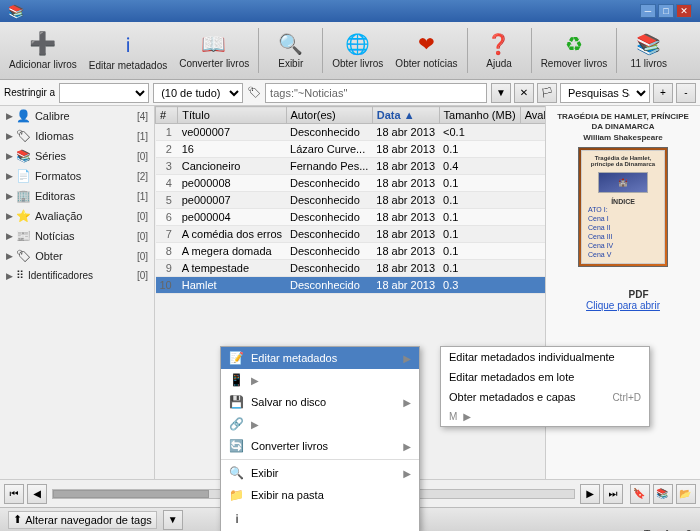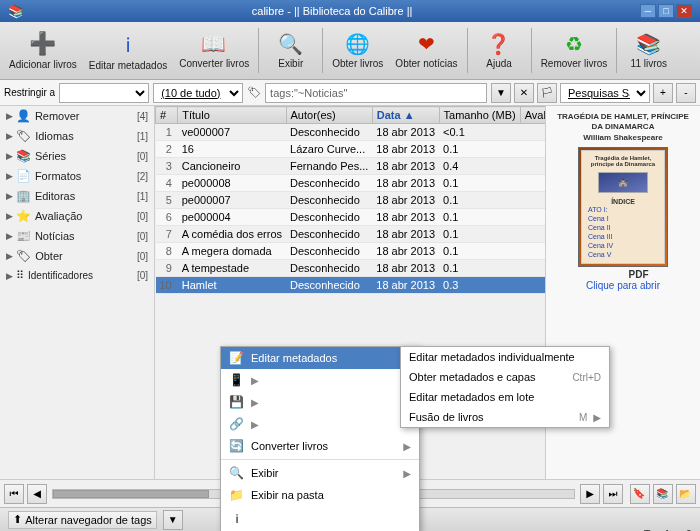--- a/index.html
+++ b/index.html
@@ -81,21 +81,20 @@
       padding: 3px 4px;
       gap: 4px;
       height: 26px;
     }
     .search-bar select, .search-bar input {
       height: 20px;
       border: 1px solid #aaa;
       background: white;
       font-size: 11px;
       padding: 0 3px;
-      text-decoration: underline;
     }
     .search-bar select { width: 90px; }
     .tag-box {
       background: white;
       border: 1px solid #aaa;
       height: 20px;
       display: flex;
       align-items: center;
       padding: 0 4px;
       font-size: 11px;
@@ -235,31 +234,32 @@
       height: 50px;
       background: linear-gradient(135deg, #2244aa, #4466cc);
       border: 1px solid #aaa;
     }
     .toc-entries {
       font-size: 8px;
       color: #2255cc;
       line-height: 1.4;
     }
     .pdf-section {
-      margin-top: 2px;
+      margin-top: 22px;
       font-size: 10px;
       color: #333;
       font-weight: bold;
       text-align: center;
       padding-left: 31px;
     }
     .pdf-link {
       color: #2255cc;
       font-size: 10px;
       cursor: pointer;
+      text-decoration: underline;
       text-align: center;
     }
 
     
     .context-menu {
       position: absolute;
       left: 220px;
       top: 240px;
       background: white;
       border: 1px solid #aaa;
@@ -279,21 +279,21 @@
     .ctx-item.active { background: #4a7fc1; color: white; }
     .ctx-icon { font-size: 12px; width: 16px; text-align: center; }
     .ctx-label { flex: 1; }
     .ctx-arrow { font-size: 10px; color: #888; }
     .ctx-shortcut { color: #888; font-size: 10px; }
     .ctx-sep { height: 1px; background: #ddd; margin: 2px 0; }
 
     
     .submenu {
       position: absolute;
-      left: 400px;
+      left: 440px;
       top: 240px;
       background: white;
       border: 1px solid #aaa;
       box-shadow: 2px 2px 6px rgba(0,0,0,0.3);
       z-index: 101;
       min-width: 210px;
       font-size: 11px;
     }
 
     
@@ -359,21 +359,20 @@
       background: linear-gradient(to bottom, #f5f5f5, #e0e0e0);
       height: 18px;
     }
     .status-tasks { color: #333; margin-left: auto; margin-top: 28px; }
   </style>
 </head>
 <body>
 
 <div class="title-bar">
   <span style="font-size:13px;">📚</span>
-  <span class="title-bar-title">calibre - || Biblioteca do Calibre ||</span>
   <div class="title-bar-controls">
     <div class="title-btn">─</div>
     <div class="title-btn">□</div>
     <div class="title-btn close">✕</div>
   </div>
 </div>
 
 <div class="toolbar">
   <div class="toolbar-btn">
     <div class="toolbar-icon" style="color:#cc2200;">➕</div>
@@ -437,21 +436,21 @@
     <div class="small-btn">-</div>
   </div>
 </div>
 
 <div class="main" style="position:relative;">
 
   <div class="sidebar">
     <div class="sidebar-item">
       <span class="sidebar-arrow">▶</span>
       <span class="sidebar-icon">👤</span>
-      <span class="sidebar-label">Remover</span>
+      <span class="sidebar-label">Calibre</span>
       <span class="sidebar-count">[4]</span>
     </div>
     <div class="sidebar-item">
       <span class="sidebar-arrow">▶</span>
       <span class="sidebar-icon">🏷</span>
       <span class="sidebar-label">Idiomas</span>
       <span class="sidebar-count">[1]</span>
     </div>
     <div class="sidebar-item">
       <span class="sidebar-arrow">▶</span>
@@ -642,20 +641,21 @@
       <span class="ctx-icon">📝</span>
       <span class="ctx-label">Editar metadados</span>
       <span class="ctx-arrow">▶</span>
     </div>
     <div class="ctx-item">
       <span class="ctx-icon">📱</span>
       <span class="ctx-arrow">▶</span>
     </div>
     <div class="ctx-item">
       <span class="ctx-icon">💾</span>
+      <span class="ctx-label">Salvar no disco</span>
       <span class="ctx-arrow">▶</span>
     </div>
     <div class="ctx-item">
       <span class="ctx-icon">🔗</span>
       <span class="ctx-arrow">▶</span>
     </div>
     <div class="ctx-item">
       <span class="ctx-icon">🔄</span>
       <span class="ctx-label">Converter livros</span>
       <span class="ctx-arrow">▶</span>
@@ -674,28 +674,27 @@
       <span class="ctx-icon">ℹ</span>
     </div>
 
   </div>
 
   <div class="submenu">
     <div class="ctx-item">
       <span class="ctx-label">Editar metadados individualmente</span>
     </div>
     <div class="ctx-item">
+      <span class="ctx-label">Editar metadados em lote</span>
+    </div>
+    <div class="ctx-item">
       <span class="ctx-label" style="flex:1;">Obter metadados e capas</span>
       <span class="ctx-shortcut">Ctrl+D</span>
     </div>
     <div class="ctx-item">
-      <span class="ctx-label">Editar metadados em lote</span>
-    </div>
-    <div class="ctx-item">
-      <span class="ctx-label" style="flex:1;">Fusão de livros</span>
       <span class="ctx-shortcut">M</span>
       <span class="ctx-arrow">▶</span>
     </div>
   </div>
 
 </div>
 
 <div class="bottom-nav">
   <div class="nav-btn">⏮</div>
   <div class="nav-btn">◀</div>

